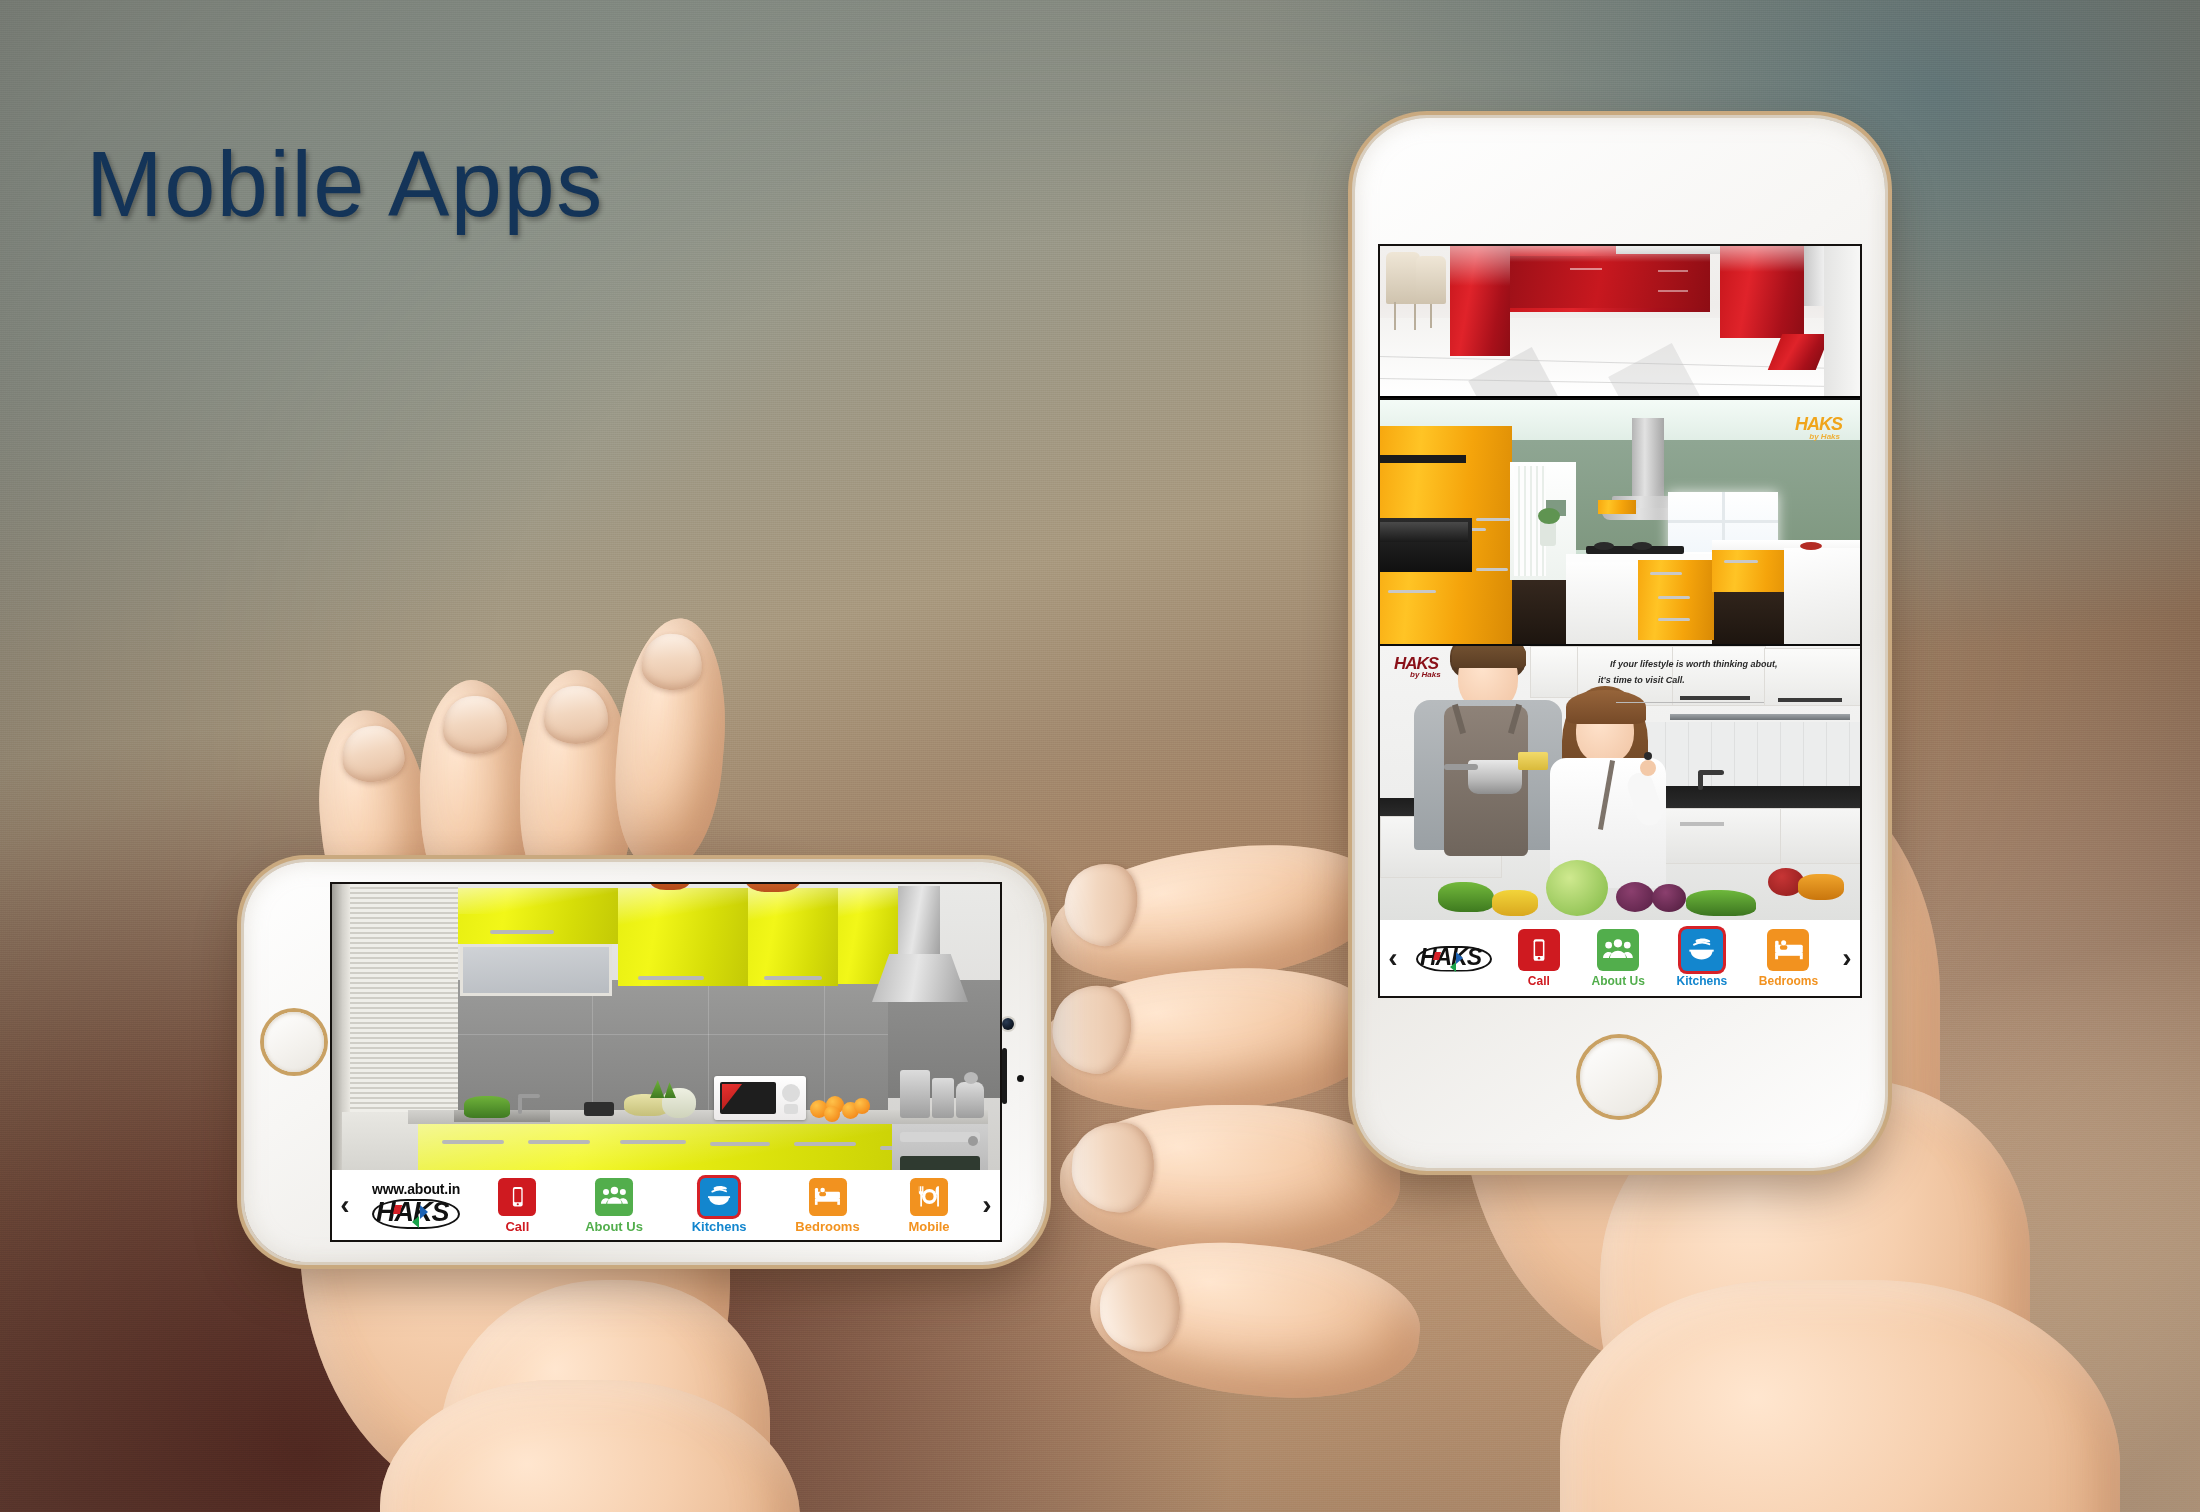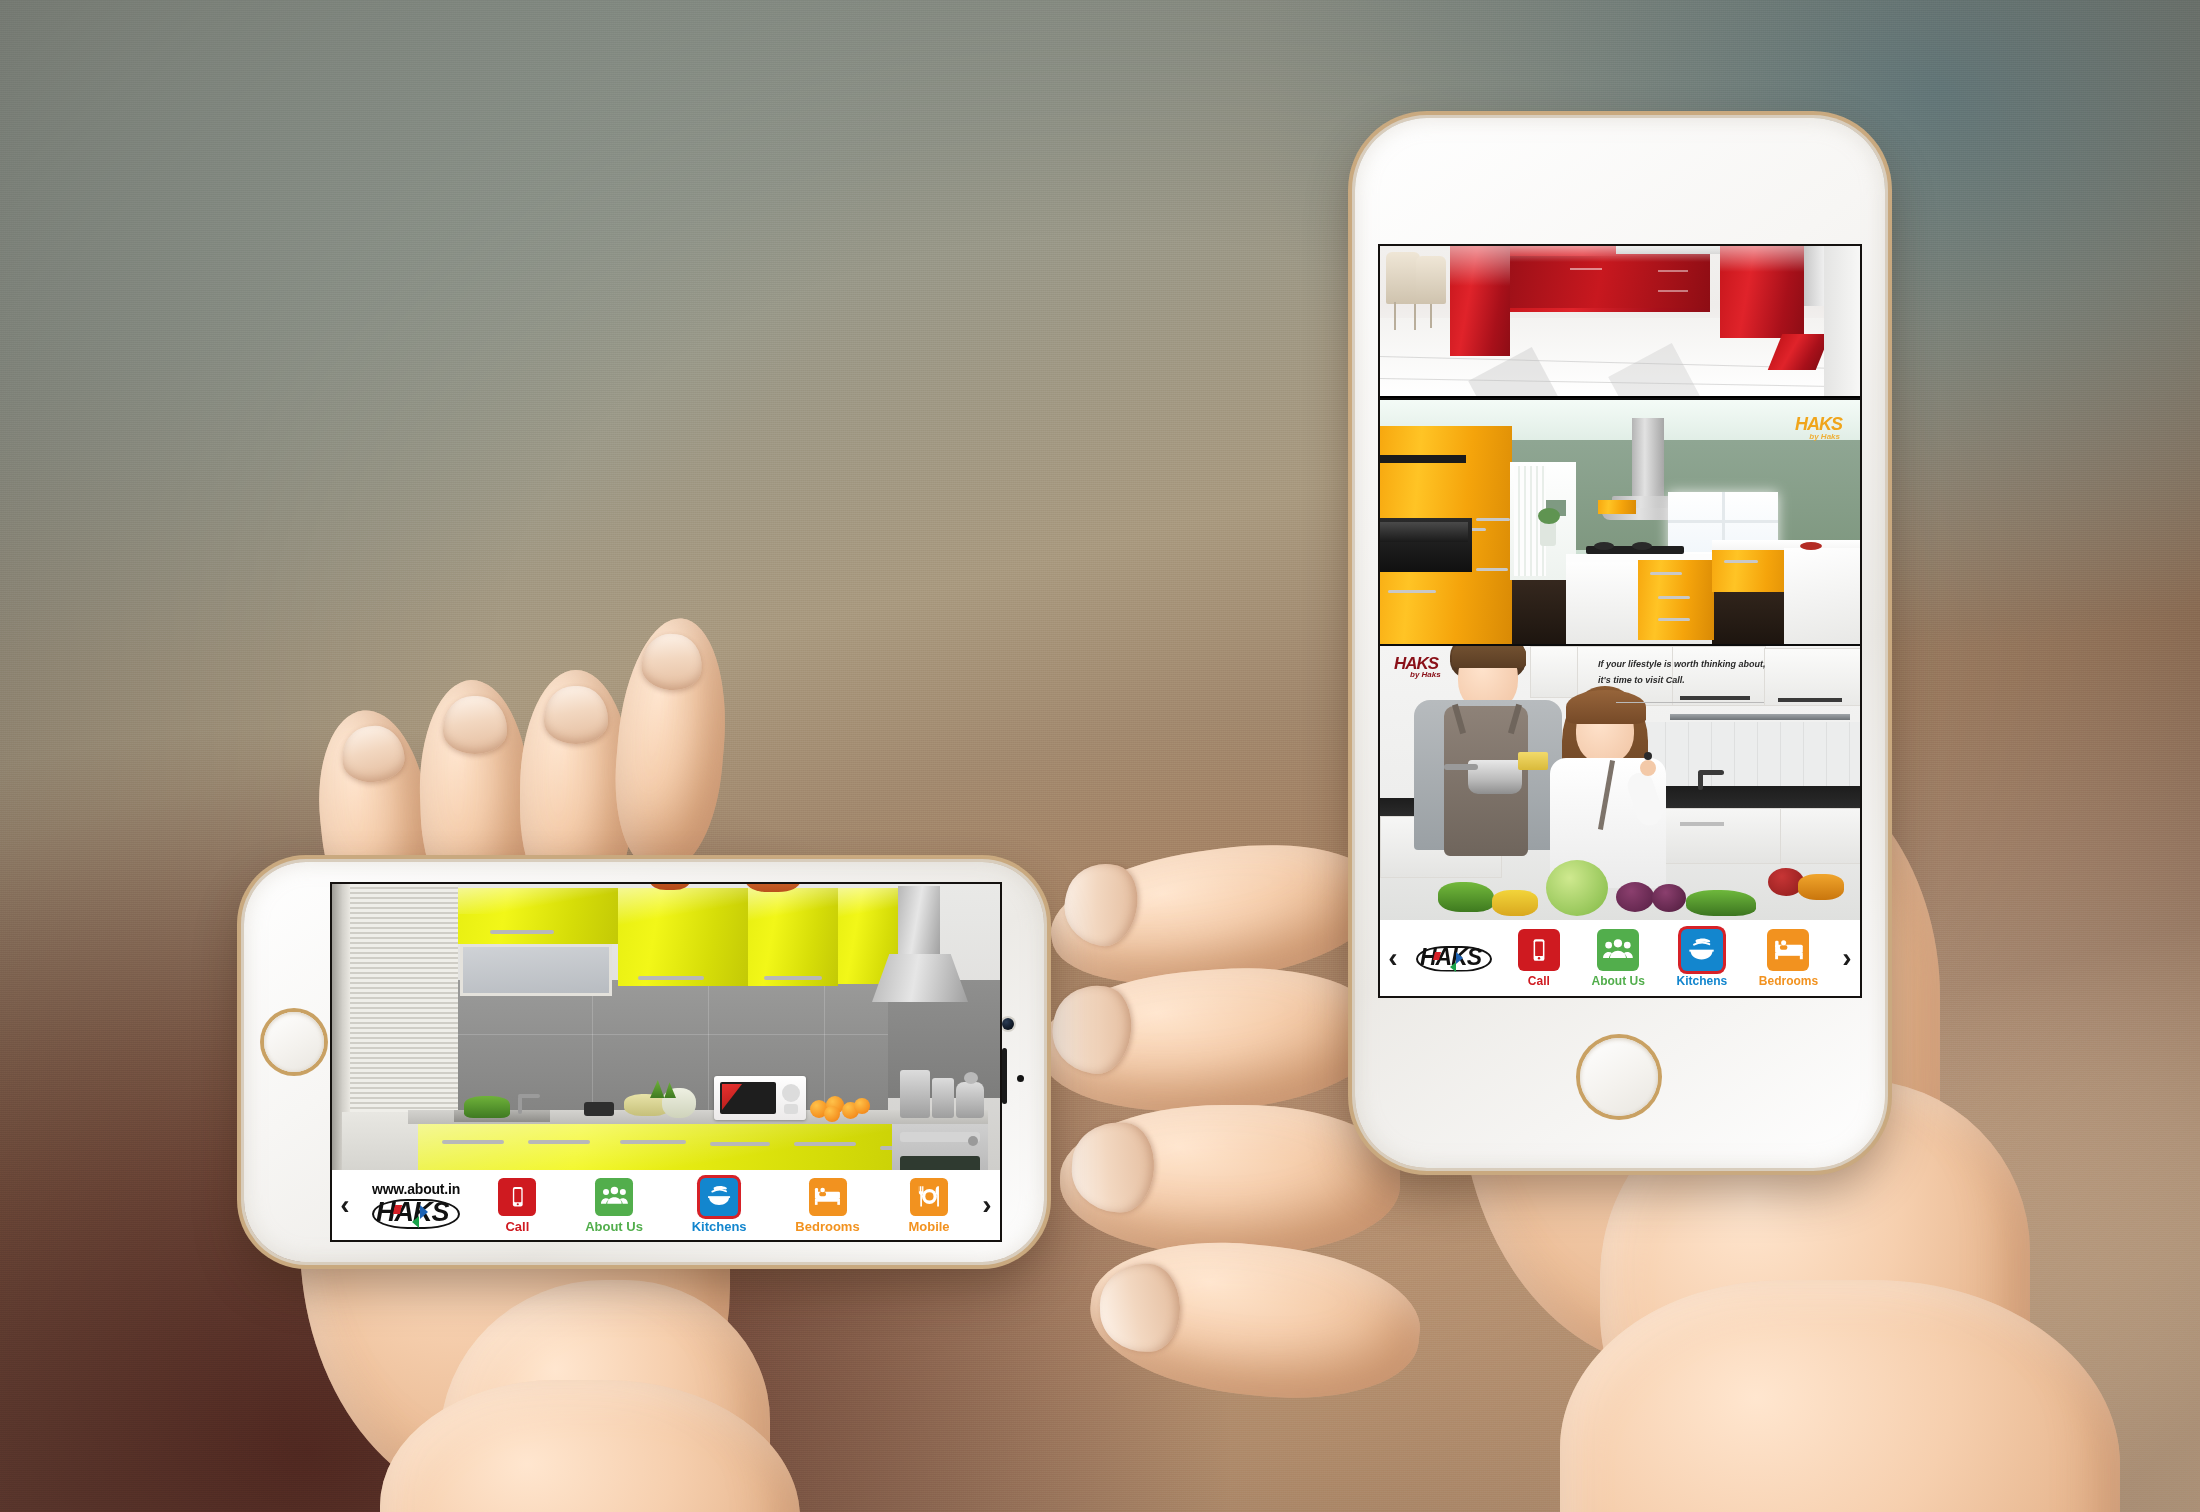--- a/index.html
+++ b/index.html
@@ -211,20 +211,21 @@
 </style>
 </head>
 <body>
 
 <div id="stage">
 
   <div class="bg-base"></div>
   <div class="bg-noise"></div>
   <div class="bg-vig"></div>
 
+  <div id="title">Mobile Apps</div>
 
   <div class="hand" style="left:230px;top:740px;width:620px;height:780px;">
 
     <div class="skin" style="left:70px;top:210px;width:430px;height:560px;border-radius:45% 42% 40% 48%;"></div>
     <div class="skin" style="left:210px;top:540px;width:330px;height:320px;border-radius:50% 44% 40% 48%;"></div>
 
     <div class="skin" style="left:90px;top:-30px;width:108px;height:210px;border-radius:50% 50% 42% 42%;transform:rotate(-6deg);"></div>
     <div class="nail" style="left:112px;top:-14px;width:62px;height:56px;transform:rotate(-6deg);"></div>
     <div class="skin" style="left:190px;top:-60px;width:110px;height:230px;border-radius:50% 50% 42% 42%;transform:rotate(-2deg);"></div>
     <div class="nail" style="left:213px;top:-44px;width:64px;height:58px;"></div>
@@ -398,21 +399,21 @@
 
         <div class="veg" style="left:166px;top:214px;width:62px;height:56px;background:radial-gradient(circle at 38% 32%,#cfe98f,#7fb843);"></div>
         <div class="veg" style="left:236px;top:236px;width:38px;height:30px;background:radial-gradient(circle at 40% 30%,#8b3f6e,#561f44);"></div>
         <div class="veg" style="left:272px;top:238px;width:34px;height:28px;background:radial-gradient(circle at 40% 30%,#8b3f6e,#4d1b3c);"></div>
         <div class="veg" style="left:58px;top:236px;width:56px;height:30px;border-radius:40% 50% 30% 40%;background:linear-gradient(180deg,#73b93c,#3e7a1f);"></div>
         <div class="veg" style="left:112px;top:244px;width:46px;height:26px;border-radius:40%;background:linear-gradient(180deg,#f2d43a,#d9a81e);"></div>
         <div class="veg" style="left:306px;top:244px;width:70px;height:26px;border-radius:40% 50% 30% 40%;background:linear-gradient(180deg,#6eb83c,#3c7520);"></div>
         <div class="veg" style="left:388px;top:222px;width:36px;height:28px;background:radial-gradient(circle at 38% 30%,#c73535,#8b1b1b);"></div>
         <div class="veg" style="left:418px;top:228px;width:46px;height:26px;border-radius:40%;background:linear-gradient(180deg,#f0a52c,#c9760d);"></div>
 
-        <div class="msg" style="left:218px;top:12px;font-size:9px;">If your lifestyle is worth thinking about,</div>
+        <div class="msg" style="left:230px;top:12px;font-size:9px;">If your lifestyle is worth thinking about,</div>
         <div class="msg" style="left:218px;top:28px;font-size:9px;">it's time to visit Call.</div>
         <div style="position:absolute;left:236px;top:56px;width:148px;height:1px;background:#b9b9b9;"></div>
 
         <div class="logo" style="left:14px;top:8px;font-size:17px;letter-spacing:-1px;">HAKS</div>
         <div class="logo" style="left:30px;top:24px;font-size:8px;font-weight:600;">by Haks</div>
       </div>
 
       <div class="navbar">
         <div class="nav-arrow">‹</div>
         <div class="nav-brand">

